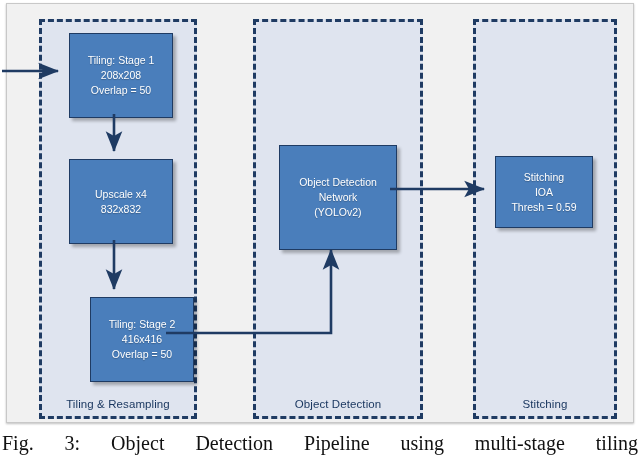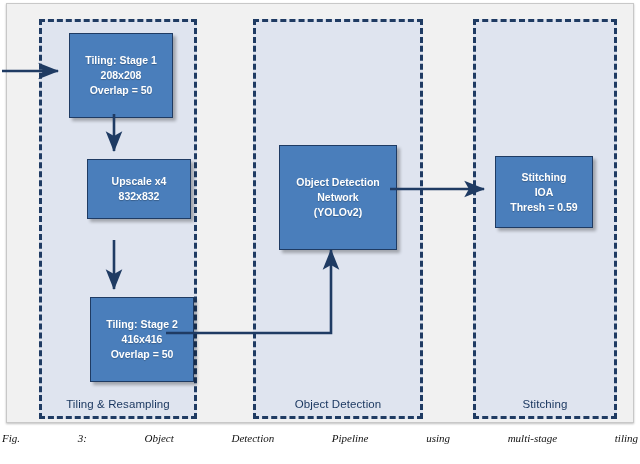--- a/index.html
+++ b/index.html
@@ -42,53 +42,52 @@
 
   
   .pbox{
     position:absolute;
     background:#4a7ebb;
     border:1px solid #1f3b63;
     box-shadow:3px 3px 3px rgba(0,0,0,.28);
     box-sizing:border-box;
     color:#ffffff;
     font-size:10.5px;
-    font-weight:bold;
+    font-weight:normal;
     line-height:15px;
     display:flex;
     flex-direction:column;
     align-items:center;
     justify-content:center;
     text-align:center;
     text-shadow:0 1px 1px rgba(0,0,0,.25);
   }
   #box-tiling1{left:62px;  top:29px;  width:104px; height:85px;}
-  #box-upscale{left:80px;  top:155px; width:104px; height:60px;align-items:center;}
+  #box-upscale{left:62px;  top:155px; width:104px; height:85px;align-items:center;}
   #box-tiling2{left:62px;  top:293px; width:104px; height:85px;margin-left:21px;}
   #box-network{left:272px; top:141px; width:118px; height:105px;}
   #box-stitch {left:488px; top:152px; width:98px;  height:72px;}
 
   .pbox .l{display:block;white-space:nowrap;}
 
   
   #connectors{position:absolute;left:0;top:0;width:640px;height:464px;pointer-events:none;}
 
   
   .caption{
     position:absolute;left:0;top:432px;width:640px;
     font-family:"Liberation Serif", serif;
-    font-size:11px;
+    font-size:20px;
     color:#111111;
     text-align:justify;
     text-align-last:justify;
     padding:0 2px;
     box-sizing:border-box;
     white-space:nowrap;
     overflow:hidden;
-    font-style:italic;
   }
 </style>
 </head>
 <body>
 
 <div id="figure">
 
   <div class="frame">
 
     <div class="region" id="region-tiling">

